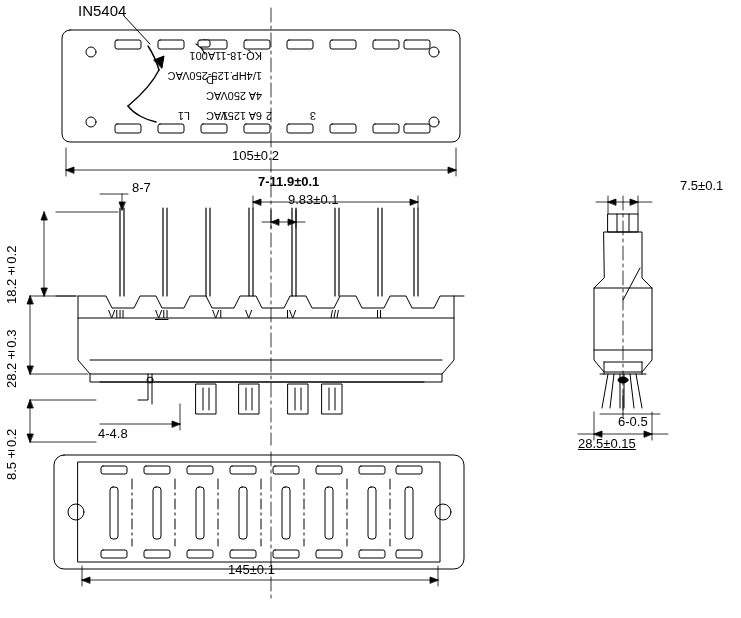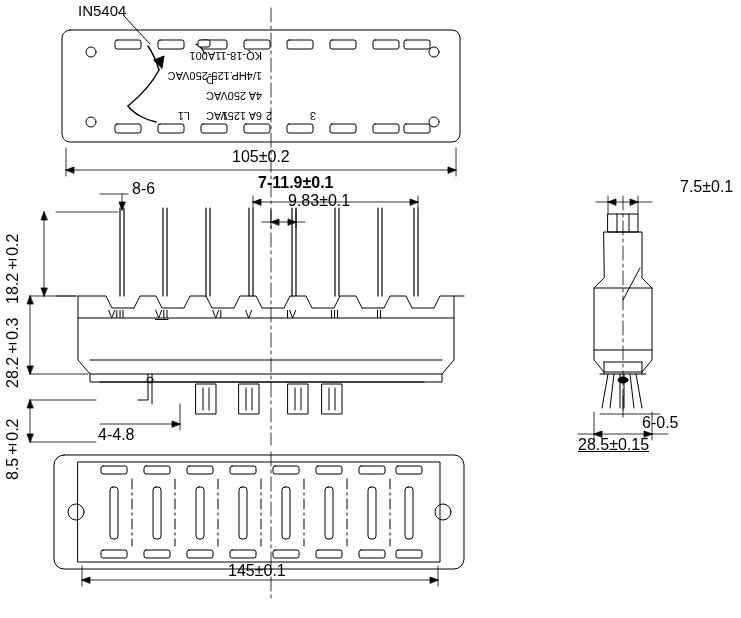--- a/index.html
+++ b/index.html
@@ -1,20 +1,20 @@
 <!DOCTYPE html>
 <html><head>
 <meta charset="utf-8">
 <style>
   html,body{margin:0;padding:0;background:#ffffff;}
   body{width:741px;height:618px;position:relative;overflow:hidden;
        font-family:"Liberation Sans",sans-serif;color:#000;}
   #stage{position:absolute;left:0;top:0;width:741px;height:618px;}
   svg{position:absolute;left:0;top:0;}
-  .lbl{position:absolute;font-size:16px;color:#000;white-space:nowrap;}
+  .lbl{position:absolute;font-size:13px;color:#000;white-space:nowrap;}
   .lbl.small{font-size:11px;}
   .vert{writing-mode:vertical-rl;text-orientation:mixed;transform:rotate(180deg);}
 </style>
 </head>
 <body>
 
 <div id="stage">
 
 <svg width="741" height="618" viewBox="0 0 741 618">
   <g fill="none" stroke="#000" stroke-width="1" stroke-linejoin="round" stroke-linecap="round">
@@ -263,33 +263,33 @@
 <div class="lbl small" style="left:190px;top:122px;transform:rotate(180deg);transform-origin:left top;">L1</div>
 <div class="lbl small" style="left:228px;top:122px;transform:rotate(180deg);transform-origin:left top;">1</div>
 <div class="lbl small" style="left:272px;top:122px;transform:rotate(180deg);transform-origin:left top;">2</div>
 <div class="lbl small" style="left:316px;top:122px;transform:rotate(180deg);transform-origin:left top;">3</div>
 
 <div class="lbl small" style="left:108px;top:308px;">VIII</div>
 <div class="lbl small" style="left:155px;top:308px;text-decoration:underline;">VII</div>
 <div class="lbl small" style="left:212px;top:308px;">VI</div>
 <div class="lbl small" style="left:245px;top:308px;">V</div>
 <div class="lbl small" style="left:286px;top:308px;">IV</div>
-<div class="lbl small" style="left:330px;top:308px;">III</div>
+<div class="lbl small" style="left:330px;top:308px;font-style:italic;">III</div>
 <div class="lbl small" style="left:376px;top:308px;">II</div>
 
 <div class="lbl" style="left:232px;top:148px;">105±0.2</div>
 <div class="lbl" style="left:258px;top:174px;font-weight:bold;">7-11.9±0.1</div>
 <div class="lbl" style="left:288px;top:192px;">9.83±0.1</div>
-<div class="lbl" style="left:132px;top:180px;">8-6</div>
+<div class="lbl" style="left:132px;top:180px;">8-7</div>
 
 <div class="lbl vert" style="left:4px;top:208px;height:96px;">18.2±0.2</div>
 <div class="lbl vert" style="left:4px;top:292px;height:96px;">28.2±0.3</div>
 <div class="lbl vert" style="left:4px;top:396px;height:84px;">8.5±0.2</div>
 
 <div class="lbl" style="left:98px;top:426px;">4-4.8</div>
 
 <div class="lbl" style="left:680px;top:178px;">7.5±0.1</div>
-<div class="lbl" style="left:618px;top:414px;margin-left:24px;">6-0.5</div>
+<div class="lbl" style="left:618px;top:414px;">6-0.5</div>
 <div class="lbl" style="left:578px;top:436px;text-decoration:underline;">28.5±0.15</div>
 
 <div class="lbl" style="left:228px;top:562px;">145±0.1</div>
 
 </div>
 
 </body></html>

